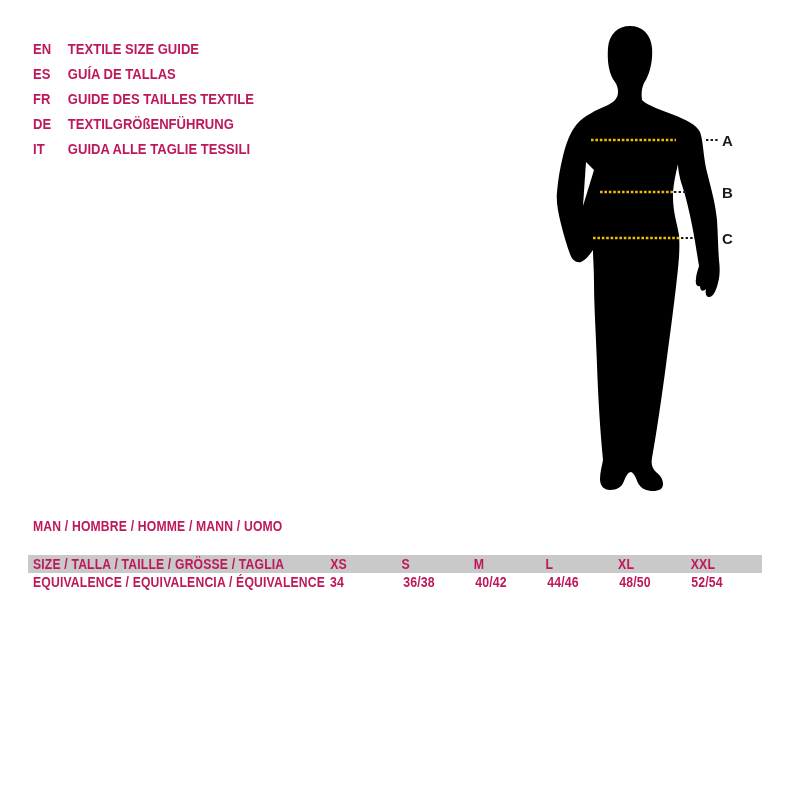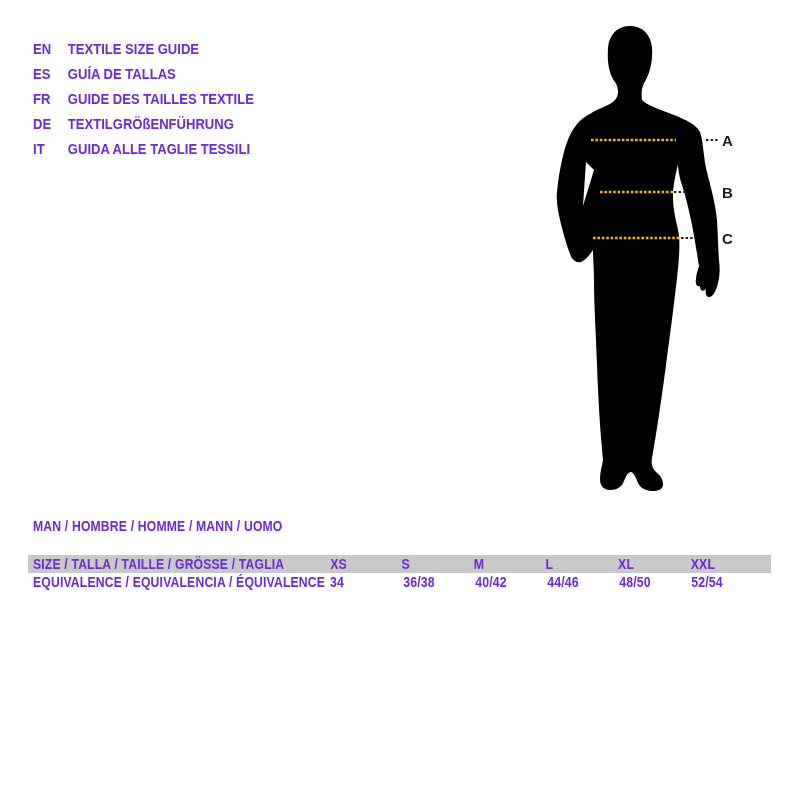--- a/index.html
+++ b/index.html
@@ -1,18 +1,18 @@
 <!DOCTYPE html>
 <html><head>
 <meta charset="utf-8">
 <style>
   html,body{margin:0;padding:0;background:#fff;}
   #canvas{
     position:relative;width:800px;height:800px;background:#ffffff;
-    font-family:"Liberation Sans",sans-serif;color:#6d28d9;overflow:hidden;
+    font-family:"Liberation Sans",sans-serif;color:#be185d;overflow:hidden;
   }
   
   .cond{display:inline-block;transform:scaleX(0.87);transform-origin:0 50%;
         white-space:nowrap;letter-spacing:.2px;}
   .cond-c{display:inline-block;transform:scaleX(0.88);transform-origin:50% 50%;
         white-space:nowrap;letter-spacing:.2px;}
 
   
   .langs{position:absolute;left:33px;top:36px;transform:scaleX(0.87);
          transform-origin:0 0;font-size:15px;font-weight:bold;}
@@ -21,21 +21,21 @@
 
   
   .figure-svg{position:absolute;left:550px;top:20px;width:200px;height:475px;}
   .measure-letter{font-family:"Liberation Sans",sans-serif;font-size:15px;
                   font-weight:bold;fill:#1a1a1a;}
 
   
   .table-title{position:absolute;left:33px;top:518px;font-size:14px;font-weight:bold;}
   .size-header{position:absolute;left:28px;top:555px;width:733px;height:18px;
                background:#c9c9c9;display:flex;align-items:center;
-               font-size:14px;font-weight:bold;padding-right:10px;}
+               font-size:14px;font-weight:bold;padding-right:1px;}
   .size-values{position:absolute;left:28px;top:573px;width:733px;display:flex;
                align-items:flex-start;font-size:14px;font-weight:bold;
                padding-right:7px;}
   .lbl-cell{flex:0 0 301px;width:301px;padding-left:5px;box-sizing:border-box;}
   .col-cell{flex:0 0 72px;width:72px;}
   .size-values .lbl-cell div{line-height:19px;}
   .size-values .col-cell{line-height:19px;}
 </style>
 </head>
 <body>

